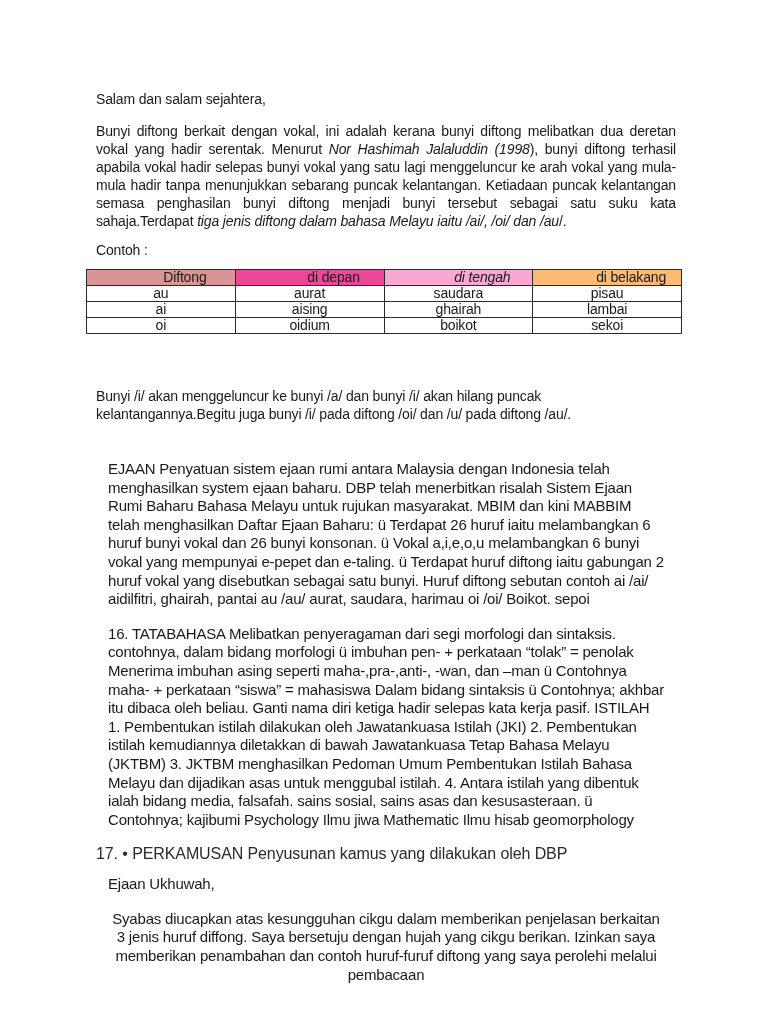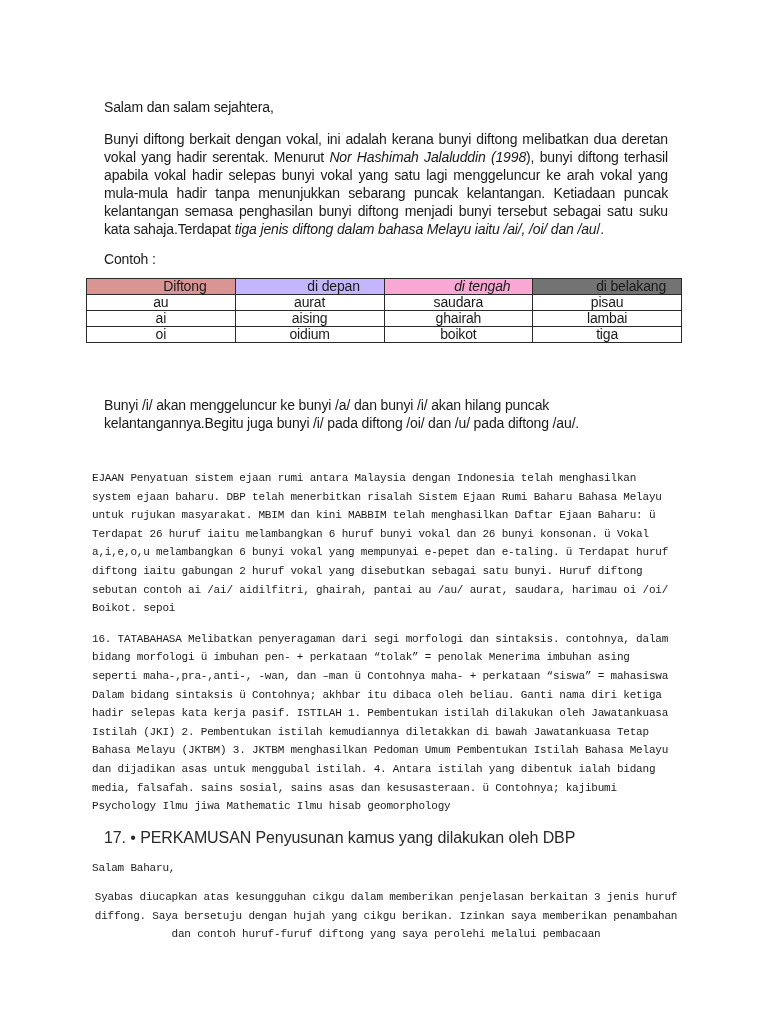--- a/index.html
+++ b/index.html
@@ -15,21 +15,21 @@
       font-family: "Liberation Sans", sans-serif;
       color: #1a1a1a;
     }
     .page {
       position: absolute;
       left: 92px;
       top: 86px;
       width: 588px;
     }
     .p {
-      margin: 12px;
+      margin: 4px;
       font-size: 14px;
       line-height: 18px;
       letter-spacing: -0.15px;
     }
     .justify { text-align: justify; }
     .bi { font-weight: normal; font-style: italic; }
     .greeting { margin-bottom: 14px; }
     .intro { margin-bottom: 11px; }
     .contoh-label { margin-bottom: 10px; }
 
@@ -51,25 +51,24 @@
       width: 25%;
     }
     table.diftong th {
       background: #d99594;
       padding-left: 48px;
     }
 
     .p2 { margin-top: 53px; }
 
     .p-lg {
-      margin: 0;
-      font-size: 11px;
+      margin: 16px;
+      font-size: 15px;
       line-height: 18.6px;
       letter-spacing: -0.2px;
-      font-family: Liberation Mono, monospace;
     }
     .ejaan { margin-top: 37px; }
     .tatabahasa { margin-top: 12px; }
     .perkamusan {
       margin-top: 13px;
       font-size: 16px;
       line-height: 18px;
       letter-spacing: -0.1px;
       color: #2a2a2a;
     }
@@ -84,52 +83,52 @@
   <p class="p greeting">Salam dan salam sejahtera,</p>
 
   <p class="p intro justify"><span>Bunyi diftong berkait dengan vokal, ini adalah kerana bunyi diftong melibatkan dua deretan vokal yang hadir serentak. Menurut </span><span class="bi">Nor Hashimah Jalaluddin (1998</span><span>), bunyi diftong terhasil apabila vokal hadir selepas bunyi vokal yang satu lagi menggeluncur ke arah vokal yang mula-mula hadir tanpa menunjukkan sebarang puncak kelantangan. Ketiadaan puncak kelantangan semasa penghasilan bunyi diftong menjadi bunyi tersebut sebagai satu suku kata sahaja.Terdapat </span><span class="bi">tiga jenis diftong dalam bahasa Melayu iaitu /ai/, /oi/ dan /au</span><span>/.</span></p>
 
   <p class="p contoh-label">Contoh :</p>
 
   <table class="diftong">
     <thead>
       <tr>
         <th style="background: rgb(217, 149, 148);">Diftong</th>
-        <th style="background: #c4b5fd;">di depan</th>
+        <th style="background: #ec4899;">di depan</th>
         <th style="background: #f9a8d4; font-style: italic;">di tengah</th>
-        <th style="background: #737373;">di belakang</th>
+        <th style="background: #fdba74;">di belakang</th>
       </tr>
     </thead>
     <tbody>
       <tr>
         <td>au</td>
         <td>aurat</td>
         <td>saudara</td>
         <td>pisau</td>
       </tr>
       <tr>
         <td>ai</td>
         <td>aising</td>
         <td>ghairah</td>
         <td>lambai</td>
       </tr>
       <tr>
         <td>oi</td>
         <td>oidium</td>
         <td>boikot</td>
-        <td>tiga</td>
+        <td>sekoi</td>
       </tr>
     </tbody>
   </table>
 
   <p class="p p2">Bunyi /i/ akan menggeluncur ke bunyi /a/ dan bunyi /i/ akan hilang puncak kelantangannya.Begitu juga bunyi /i/ pada diftong /oi/ dan /u/ pada diftong /au/.</p>
 
   <p class="p-lg ejaan">EJAAN Penyatuan sistem ejaan rumi antara Malaysia dengan Indonesia telah menghasilkan system ejaan baharu. DBP telah menerbitkan risalah Sistem Ejaan Rumi Baharu Bahasa Melayu untuk rujukan masyarakat. MBIM dan kini MABBIM telah menghasilkan Daftar Ejaan Baharu: ü Terdapat 26 huruf iaitu melambangkan 6 huruf bunyi vokal dan 26 bunyi konsonan. ü Vokal a,i,e,o,u melambangkan 6 bunyi vokal yang mempunyai e-pepet dan e-taling. ü Terdapat huruf diftong iaitu gabungan 2 huruf vokal yang disebutkan sebagai satu bunyi. Huruf diftong sebutan contoh ai /ai/ aidilfitri, ghairah, pantai au /au/ aurat, saudara, harimau oi /oi/ Boikot. sepoi</p>
 
   <p class="p-lg tatabahasa">16. TATABAHASA Melibatkan penyeragaman dari segi morfologi dan sintaksis. contohnya, dalam bidang morfologi ü imbuhan pen- + perkataan “tolak” = penolak Menerima imbuhan asing seperti maha-,pra-,anti-, -wan, dan –man ü Contohnya maha- + perkataan “siswa” = mahasiswa Dalam bidang sintaksis ü Contohnya; akhbar itu dibaca oleh beliau. Ganti nama diri ketiga hadir selepas kata kerja pasif. ISTILAH 1. Pembentukan istilah dilakukan oleh Jawatankuasa Istilah (JKI) 2. Pembentukan istilah kemudiannya diletakkan di bawah Jawatankuasa Tetap Bahasa Melayu (JKTBM) 3. JKTBM menghasilkan Pedoman Umum Pembentukan Istilah Bahasa Melayu dan dijadikan asas untuk menggubal istilah. 4. Antara istilah yang dibentuk ialah bidang media, falsafah. sains sosial, sains asas dan kesusasteraan. ü Contohnya; kajibumi Psychology Ilmu jiwa Mathematic Ilmu hisab geomorphology</p>
 
   <p class="p perkamusan">17. • PERKAMUSAN Penyusunan kamus yang dilakukan oleh DBP</p>
 
-  <p class="p-lg ukhuwah">Salam Baharu,</p>
+  <p class="p-lg ukhuwah">Ejaan Ukhuwah,</p>
 
   <p class="p-lg syabas">Syabas diucapkan atas kesungguhan cikgu dalam memberikan penjelasan berkaitan 3 jenis huruf diffong. Saya bersetuju dengan hujah yang cikgu berikan. Izinkan saya memberikan penambahan dan contoh huruf-furuf diftong yang saya perolehi melalui pembacaan</p>
 
 </div>
 
 </body></html>

